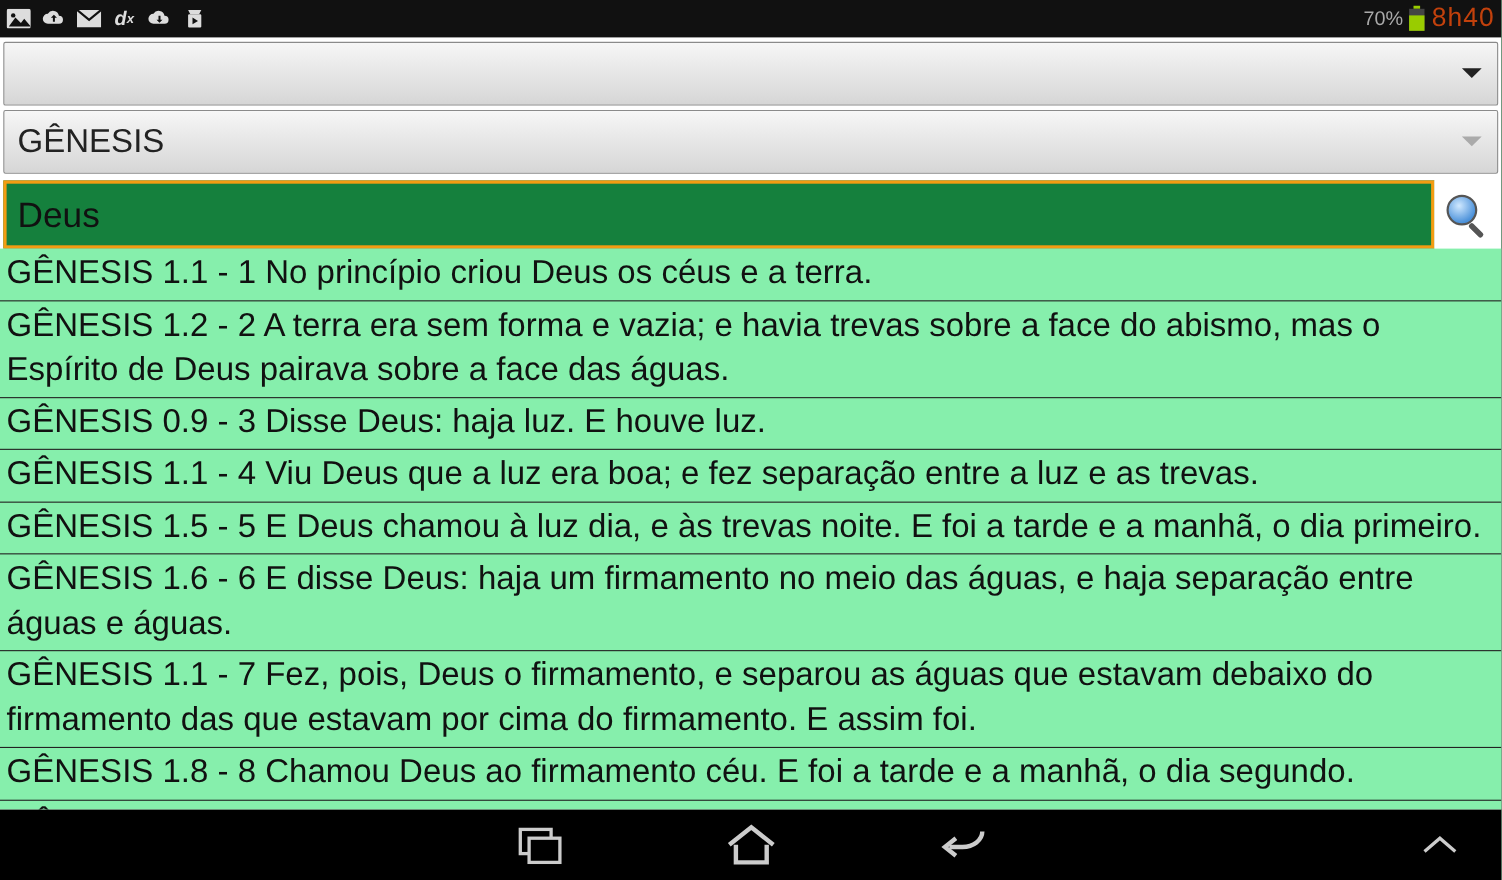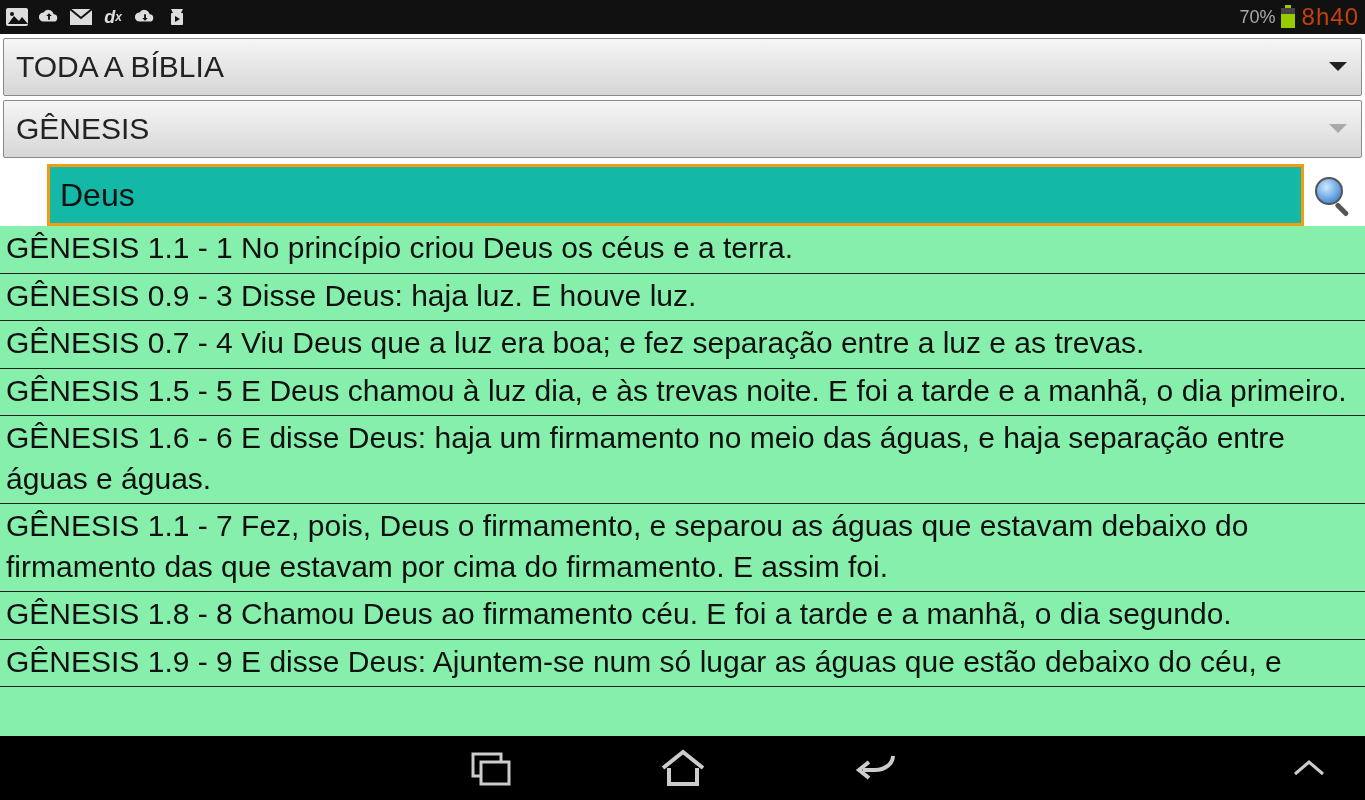--- a/index.html
+++ b/index.html
@@ -28,26 +28,25 @@
     cursor: pointer;
   }
   .selector-row .label { font-size: 30px; color: #222; }
   .selector-row .caret { margin-left: auto; }
 
   
   .search-row { display: flex; align-items: stretch; margin: 6px 3px 0 3px; height: 62px; }
   .search-input {
     flex: 1;
     border: 3px solid #f39c12;
-    background: #14b8a6;
+    background: #15803d;
     font-size: 32px;
     padding: 16px 10px;
     outline: none;
     color: #111;
-    margin-left: 44px;
   }
   .search-btn {
     width: 58px;
     display: flex;
     align-items: center;
     justify-content: center;
     background: #fff;
     cursor: pointer;
   }
 
@@ -116,21 +115,20 @@
             <rect x="5" y="0" width="6" height="3" fill="#9c0"></rect>
             <rect x="1" y="3" width="14" height="20" fill="#444"></rect>
             <rect x="1" y="9" width="14" height="14" fill="#9c0"></rect>
           </svg>
       </span>
       <span class="clock">8h40</span>
     </div>
   </div>
 
   <div class="selector-row">
-    <span class="label">TODA A BÍBLIA</span>
     <span class="caret">
       <svg width="22" height="14" viewBox="0 0 22 14">
           <path d="M2 2l9 9 9-9z" fill="#222"></path>
         </svg>
     </span>
   </div>
 
   <div class="selector-row">
     <span class="label">GÊNESIS</span>
     <span class="caret">
@@ -153,22 +151,23 @@
           </defs>
           <circle cx="18" cy="18" r="13" fill="url(#g1)" stroke="#555" stroke-width="2"></circle>
           <rect x="27" y="29" width="16" height="5" rx="2" transform="rotate(45 27 29)" fill="#555"></rect>
         </svg>
       </span>
     </div>
   </div>
 
   <div class="results" id="results">
       <div class="result-item">GÊNESIS 1.1 - 1 No princípio criou Deus os céus e a terra.</div>
+      <div class="result-item">GÊNESIS 1.2 - 2 A terra era sem forma e vazia; e havia trevas sobre a face do abismo, mas o Espírito de Deus pairava sobre a face das águas.</div>
       <div class="result-item">GÊNESIS 0.9 - 3 Disse Deus: haja luz. E houve luz.</div>
-      <div class="result-item">GÊNESIS 0.7 - 4 Viu Deus que a luz era boa; e fez separação entre a luz e as trevas.</div>
+      <div class="result-item">GÊNESIS 1.1 - 4 Viu Deus que a luz era boa; e fez separação entre a luz e as trevas.</div>
       <div class="result-item">GÊNESIS 1.5 - 5 E Deus chamou à luz dia, e às trevas noite. E foi a tarde e a manhã, o dia primeiro.</div>
       <div class="result-item">GÊNESIS 1.6 - 6 E disse Deus: haja um firmamento no meio das águas, e haja separação entre águas e águas.</div>
       <div class="result-item">GÊNESIS 1.1 - 7 Fez, pois, Deus o firmamento, e separou as águas que estavam debaixo do firmamento das que estavam por cima do firmamento. E assim foi.</div>
       <div class="result-item">GÊNESIS 1.8 - 8 Chamou Deus ao firmamento céu. E foi a tarde e a manhã, o dia segundo.</div>
       <div class="result-item">GÊNESIS 1.9 - 9 E disse Deus: Ajuntem-se num só lugar as águas que estão debaixo do céu, e</div>
     </div>
 
   <div class="nav-bar">
     <span class="nav-icon">
       <svg width="44" height="36" viewBox="0 0 44 36">

